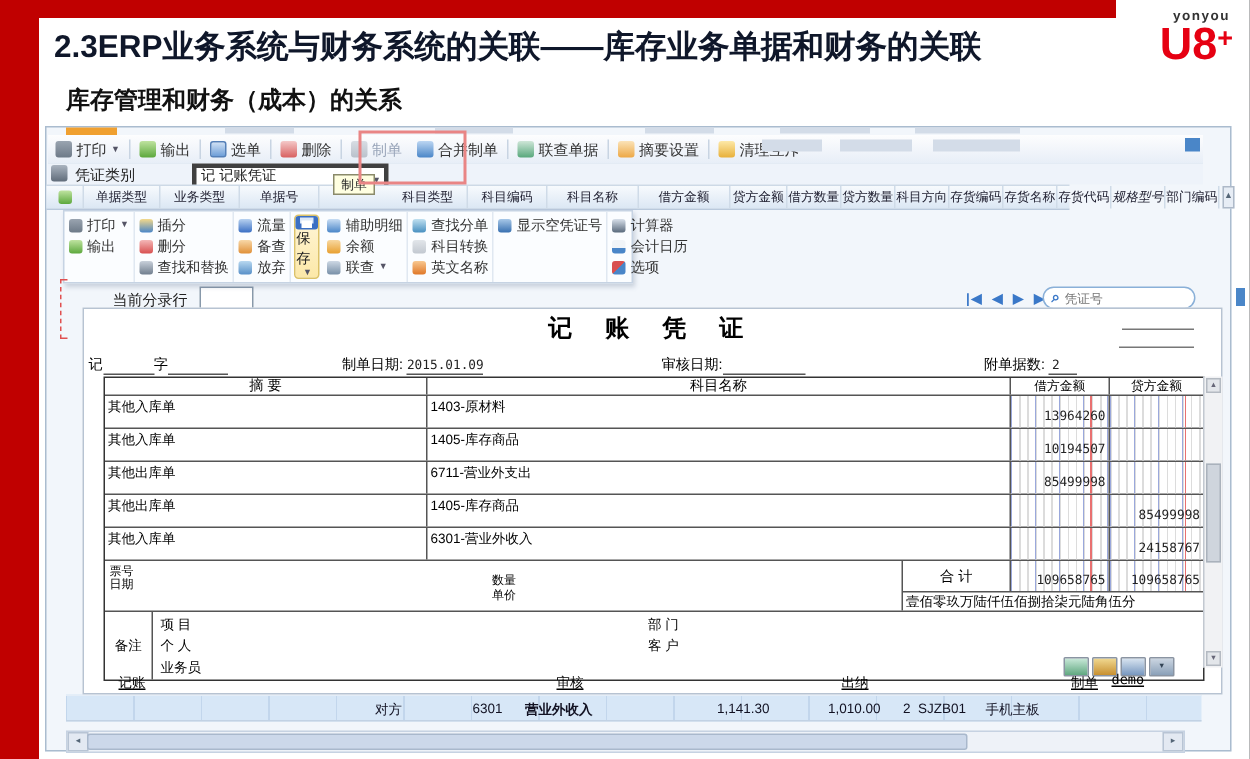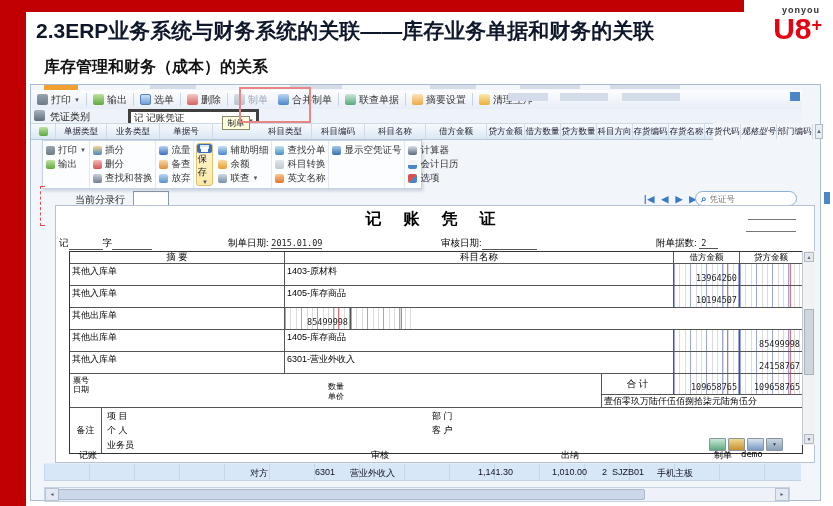--- a/index.html
+++ b/index.html
@@ -69,21 +69,21 @@
   .vr{display:flex;border-bottom:1px solid #555;}
   .vc{box-sizing:border-box;border-right:1px solid #555;overflow:hidden;position:relative;}
   .vc:last-child{border-right:none;}
   .vh{display:flex;align-items:center;justify-content:center;font-size:9.5px;}
   .cellpad{padding:1px 2px;}
   .amt{position:relative;background-image:
     linear-gradient(90deg,transparent 0,transparent calc(100% - 12px),#e87070 calc(100% - 12px),#e87070 calc(100% - 11px),transparent calc(100% - 11px)),
     repeating-linear-gradient(90deg,#9aa8dc 0,#9aa8dc 1px,transparent 1px,transparent 16px),
     repeating-linear-gradient(90deg,#dcdcdc 0,#dcdcdc 1px,transparent 1px,transparent 5.4px);}
   .amt span{position:absolute;right:2px;bottom:2px;}
-  .sig{font-size:9px;color:#000;}
+  .sig{font-size:9px;color:#000;text-decoration:underline;}
   .vicon{width:15px;height:11px;border:1px solid #8a94a2;border-radius:1px;display:inline-block;}
   .vsb{left:746px;top:45px;width:12px;height:194px;background:#f1f2f4;border-left:1px solid #c2c8d0;}
   .vsb .arr{position:absolute;left:1px;width:10px;height:10px;background:#e3e6ea;border:1px solid #b4bac2;
             font-size:5px;text-align:center;line-height:9px;color:#667;box-sizing:border-box;}
   .vsb .thumb{position:absolute;left:1px;top:58px;width:10px;height:66px;background:#cfd5dd;border:1px solid #aab2bc;box-sizing:border-box;}
   
   .bluerow{left:44px;top:463px;width:757px;height:16px;background:#d7e7f7;
            background-image:repeating-linear-gradient(90deg,#c2d6ec 0,#c2d6ec 1px,transparent 1px,transparent 45px);
            font-size:9px;color:#112;z-index:4;border-top:1px solid #e4edf7;border-bottom:1px solid #c2d2e4;}
   .bluerow span{position:absolute;top:3px;white-space:nowrap;}
@@ -338,20 +338,21 @@
         <div class="vc cellpad" style="width:389px;">1405-库存商品</div>
         <div class="vc amt" style="width:66px;">
             <span class="num">10194507</span>
           </div>
         <div class="vc amt" style="width:62px;">
             <span class="num"></span>
           </div>
       </div>
       <div class="vr" style="height:21px;">
         <div class="vc cellpad" style="width:215px;">其他出库单</div>
+        <div class="vc cellpad" style="width:389px;">6711-营业外支出</div>
         <div class="vc amt" style="width:66px;">
             <span class="num">85499998</span>
           </div>
         <div class="vc amt" style="width:62px;">
             <span class="num"></span>
           </div>
       </div>
       <div class="vr" style="height:21px;">
         <div class="vc cellpad" style="width:215px;">其他出库单</div>
         <div class="vc cellpad" style="width:389px;">1405-库存商品</div>
@@ -423,21 +424,21 @@
     <div class="abs sig num" style="left:685px;top:243px;">demo</div>
   </div>
 
   <div class="abs ghost" style="left:420px;top:457px;width:34px;height:4px;z-index:3;"></div>
   <div class="abs ghost" style="left:560px;top:457px;width:40px;height:4px;z-index:3;"></div>
   <div class="abs ghost" style="left:700px;top:457px;width:44px;height:4px;z-index:3;"></div>
 
   <div class="abs bluerow">
     <span style="left:206px;">对方</span>
     <span style="left:271px;">6301</span>
-    <span style="left:306px;">营业外收入</span>
+    <span style="left:306px;font-weight:bold;">营业外收入</span>
     <span style="left:409px;width:60px;text-align:right;">1,141.30</span>
     <span style="left:483px;width:60px;text-align:right;">1,010.00</span>
     <span style="left:558px;">2</span>
     <span style="left:568px;">SJZB01</span>
     <span style="left:613px;">手机主板</span>
   </div>
 
   <div class="abs hscroll">
     <div class="hs-arr" style="left:0;">◂</div>
     <div class="hs-thumb"></div>

